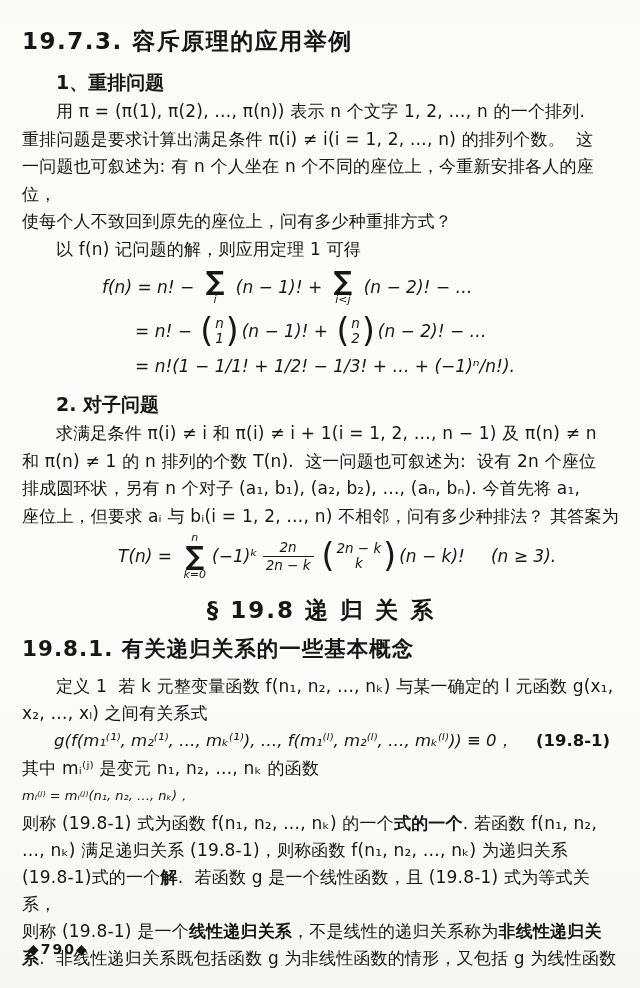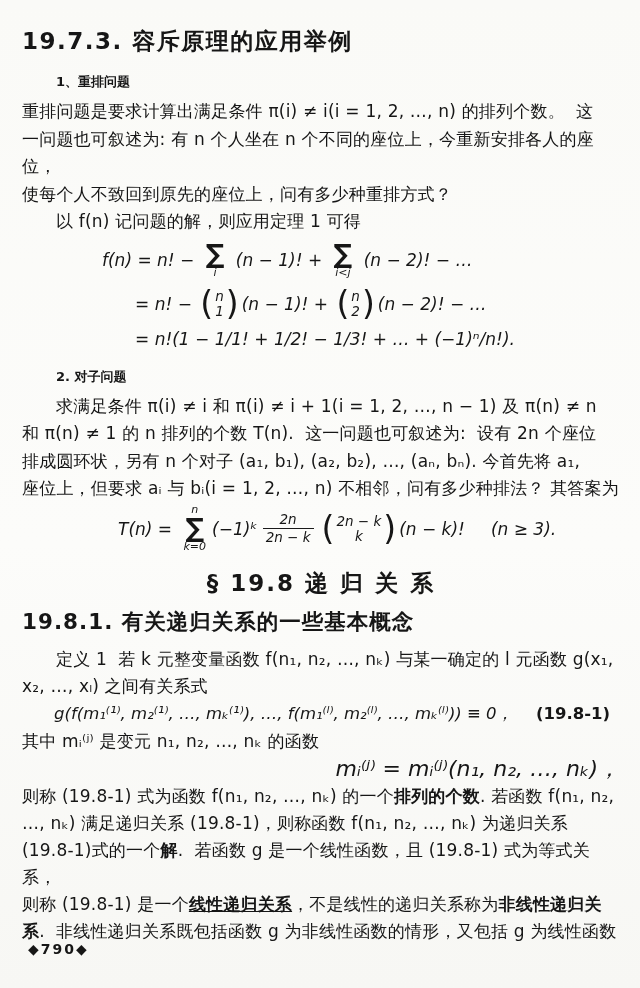--- a/index.html
+++ b/index.html
@@ -13,21 +13,21 @@
     font-family:"DejaVu Sans","Liberation Sans",sans-serif;
     overflow:hidden;
   }
   .content { padding:20px 20px 0 22px; }
 
   .h-sec {
     font-size:23px; font-weight:700; letter-spacing:1.5px;
     line-height:30px; margin-top:6px;
   }
   .h-sub {
-    font-size:13px; font-weight:700; line-height:24px;
+    font-size:19px; font-weight:700; line-height:24px;
     margin:14px 0 4px 34px;
   }
   .line {
     font-size:17px; line-height:27.5px;
     white-space:pre-wrap; letter-spacing:0.2px;
   }
   .tight .line { line-height:27px; }
   .indent { text-indent:34px; }
 
   
@@ -63,38 +63,39 @@
   .h-1981 {
     font-size:21.5px; font-weight:700; letter-spacing:1px;
     line-height:28px; margin:8px 0 10px 0;
   }
   .eqrow {
     display:flex; align-items:flex-end; font-size:16.5px;
     line-height:28px; white-space:pre-wrap;
   }
   .eqbody { margin-left:32px; font-style:italic; }
   .eqlabel { margin-left:auto; margin-right:10px; font-style:normal; font-weight:600; }
-  .eqcenter { text-align:right; font-size:22px; line-height:28px; font-style:italic; }
+  .eqcenter { text-align:left; font-size:13px; line-height:28px; font-style:italic; }
 
   .footer {
     position:absolute; left:28px; top:941px;
     font-size:14px; font-weight:700; letter-spacing:2px;
   }
 </style>
 </head>
 <body>
 
 <div class="page">
   <div class="content">
 
     <div class="h-sec">19.7.3. 容斥原理的应用举例</div>
 
     <div class="h-sub">1、重排问题</div>
 
     <div>
+      <div class="line indent">用 π = (π(1), π(2), …, π(n)) 表示 n 个文字 1, 2, …, n 的一个排列.</div>
       <div class="line">重排问题是要求计算出满足条件 π(i) ≠ i(i = 1, 2, …, n) 的排列个数。  这</div>
       <div class="line">一问题也可叙述为: 有 n 个人坐在 n 个不同的座位上，今重新安排各人的座位，</div>
       <div class="line">使每个人不致回到原先的座位上，问有多少种重排方式？</div>
       <div class="line indent">以 f(n) 记问题的解，则应用定理 1 可得</div>
     </div>
 
     <div class="frow f1 math">
       <span>f(n) = n! − </span>
       <span class="sum-wrap">
         <span class="sum-sym">∑</span>
@@ -176,24 +177,24 @@
       <div class="line">x₂, …, xₗ) 之间有关系式</div>
 
       <div class="eqrow">
         <span class="eqbody">g(f(m₁⁽¹⁾, m₂⁽¹⁾, …, mₖ⁽¹⁾), …, f(m₁⁽ˡ⁾, m₂⁽ˡ⁾, …, mₖ⁽ˡ⁾)) ≡ 0，</span>
         <span class="eqlabel">(19.8-1)</span>
       </div>
 
       <div class="line">其中 mᵢ⁽ʲ⁾ 是变元 n₁, n₂, …, nₖ 的函数</div>
       <div class="eqcenter">mᵢ⁽ʲ⁾ = mᵢ⁽ʲ⁾(n₁, n₂, …, nₖ)，</div>
 
-      <div class="line"><span>则称 (19.8-1) 式为函数 f(n₁, n₂, …, nₖ) 的一个</span><span style="font-weight: 700;">排列的个数</span><span>. 若函数 f(n₁, n₂,</span></div>
+      <div class="line"><span>则称 (19.8-1) 式为函数 f(n₁, n₂, …, nₖ) 的一个</span><span style="font-weight: 700;">式的一个</span><span>. 若函数 f(n₁, n₂,</span></div>
       <div class="line">…, nₖ) 满足递归关系 (19.8-1)，则称函数 f(n₁, n₂, …, nₖ) 为递归关系</div>
       <div class="line"><span>(19.8-1)式的一个</span><span style="font-weight: 700;">解</span><span>.  若函数 g 是一个线性函数，且 (19.8-1) 式为等式关系，</span></div>
-      <div class="line"><span>则称 (19.8-1) 是一个</span><span style="font-weight: 700; text-decoration: underline;">线性递归关系</span><span>，不是线性的递归关系称为</span><span style="font-weight: 700;">非线性递归关</span></div>
+      <div class="line"><span>则称 (19.8-1) 是一个</span><span style="font-weight: 700;">线性递归关系</span><span>，不是线性的递归关系称为</span><span style="font-weight: 700;">非线性递归关</span></div>
       <div class="line"><span style="font-weight: 700;">系</span><span>.  非线性递归关系既包括函数 g 为非线性函数的情形，又包括 g 为线性函数</span></div>
 
     </div>
 
   </div>
 
   <div class="footer">◆790◆</div>
 </div>
 
 </body></html>

